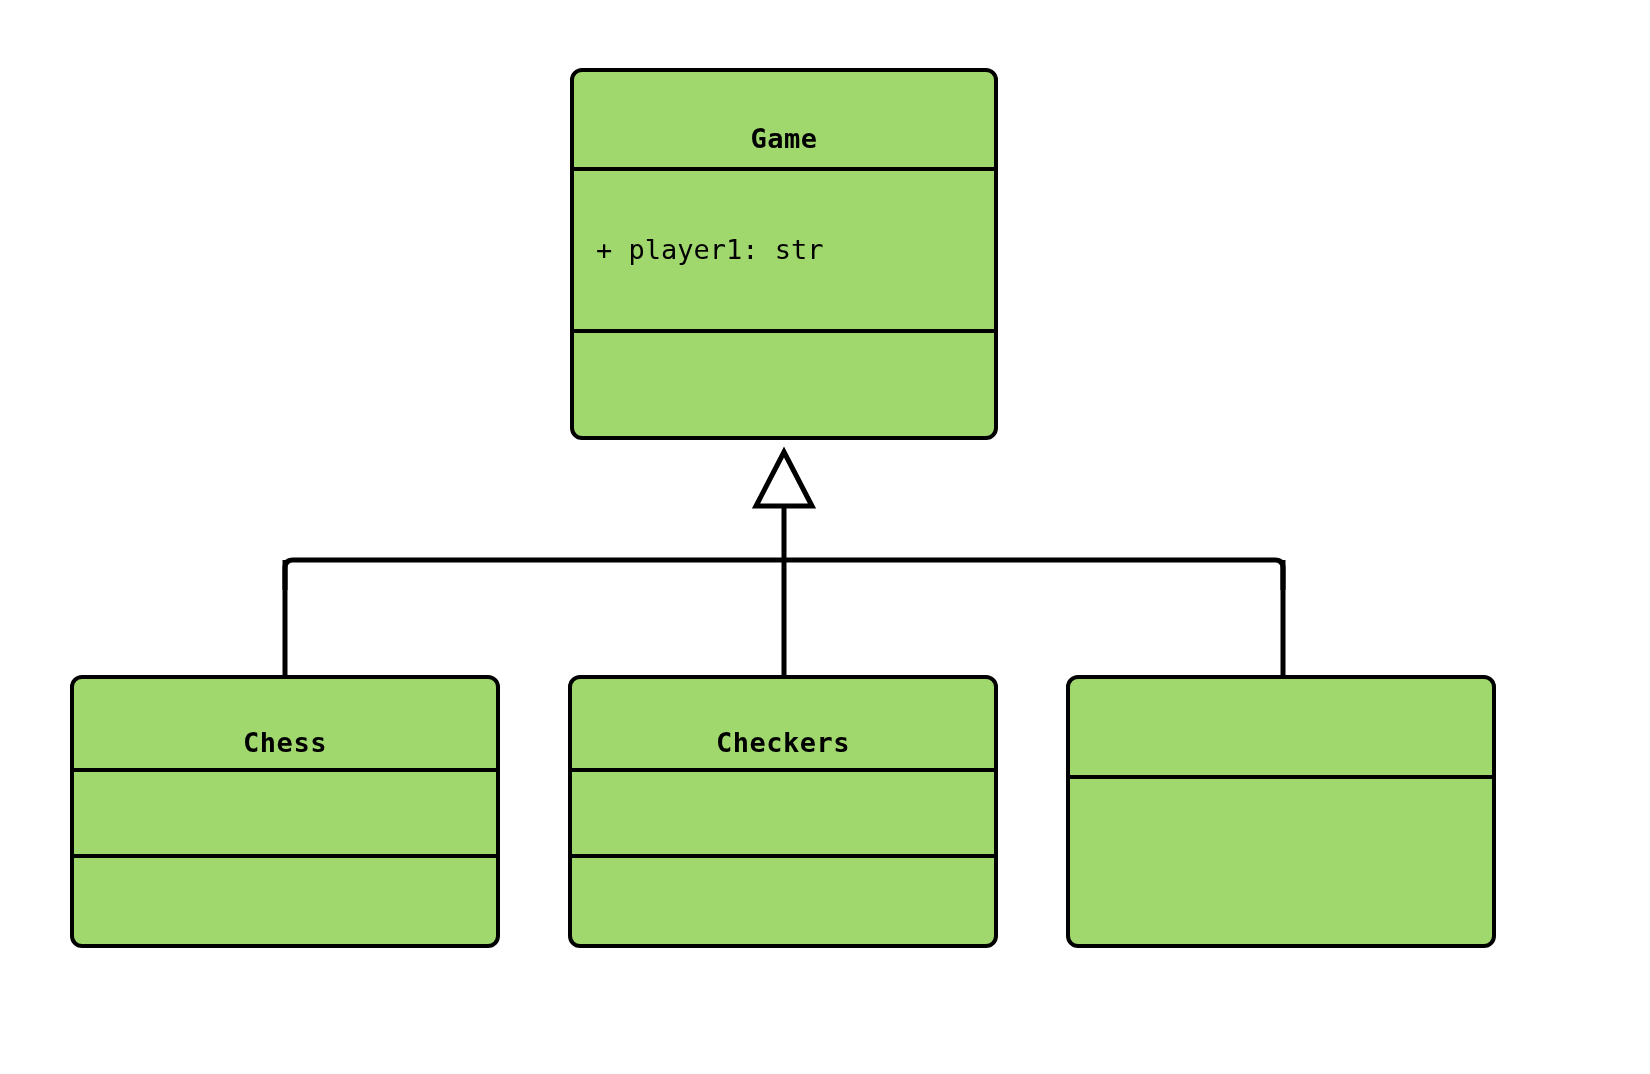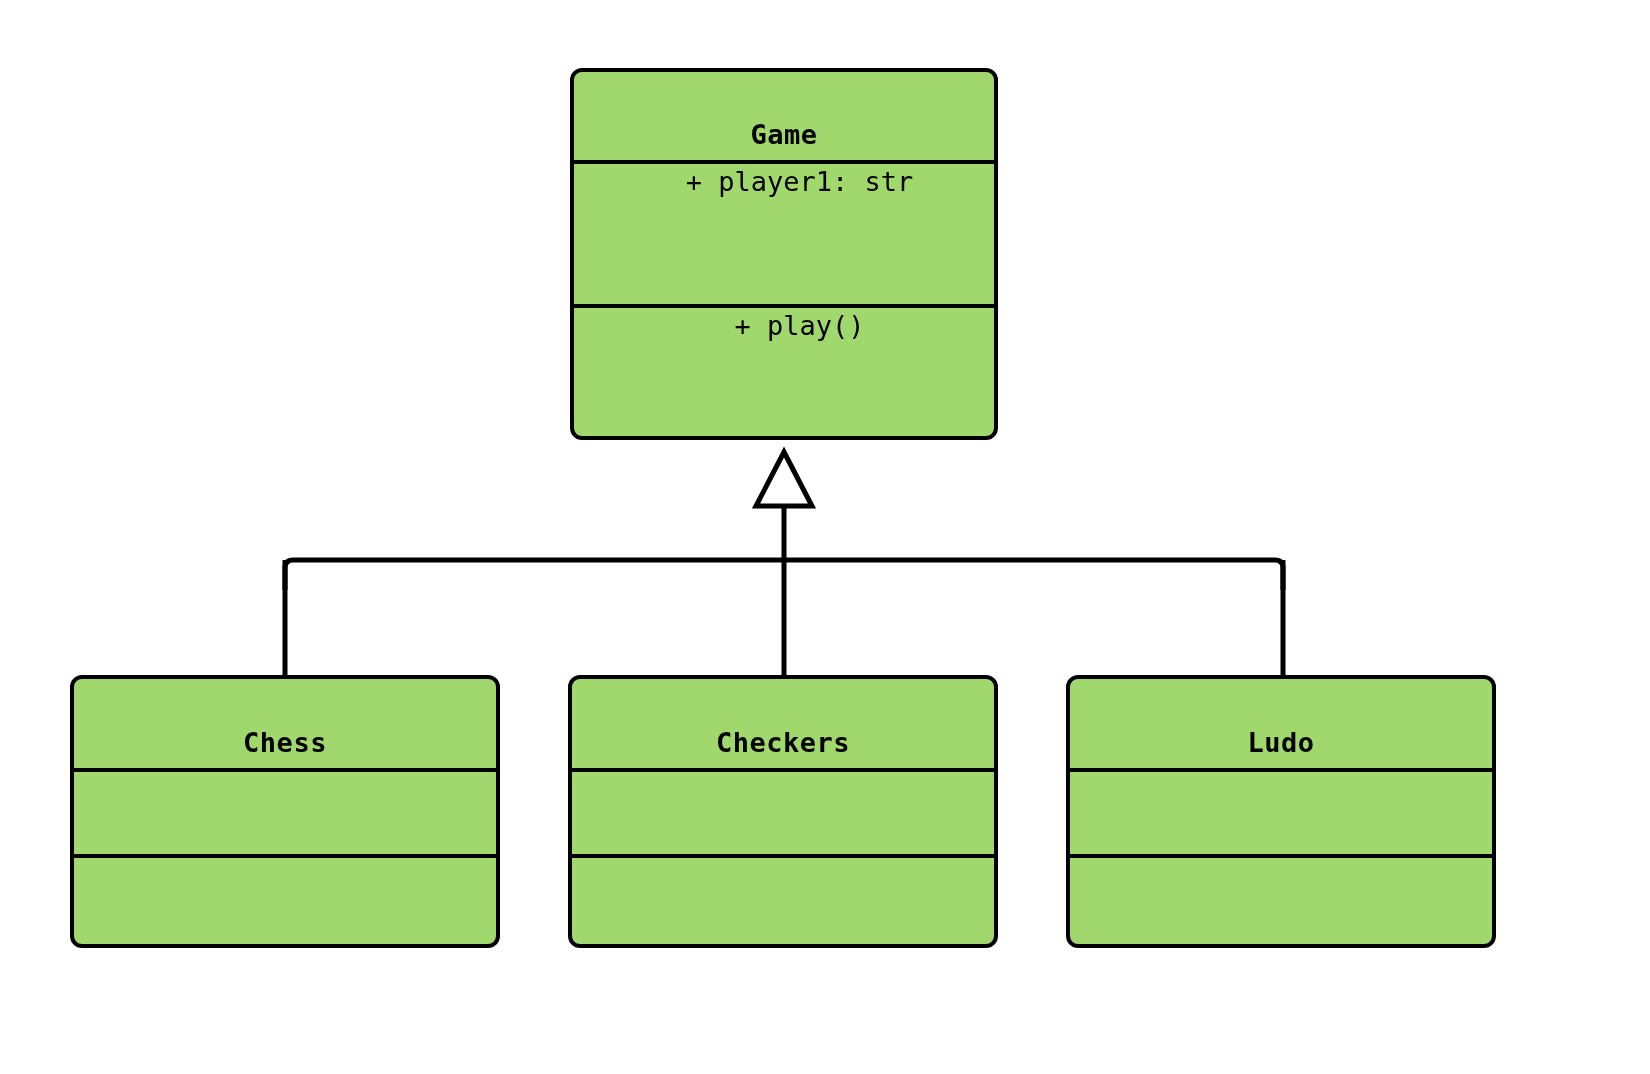--- a/index.html
+++ b/index.html
@@ -34,23 +34,23 @@
     display: flex;
     align-items: center;
     justify-content: center;
     border-bottom: 4px solid #000000;
     margin-top: 37px;
   }
   .uml-section {
     box-sizing: border-box;
     width: 100%;
     color: #000000;
-    padding-left: 31px;
+    padding-left: 22px;
     display: flex;
-    flex-direction: row;
+    flex-direction: column;
     justify-content: center;
   }
   .uml-section.attrs {
     border-bottom: 4px solid #000000;
   }
   .uml-line {
     white-space: pre;
     line-height: 1.32;
   }
 
@@ -125,36 +125,32 @@
     <path d="M784,560 L784,675" fill="none" stroke="#000000" stroke-width="5"></path>
 
     <path d="M1283,560 L1283,675" fill="none" stroke="#000000" stroke-width="5"></path>
   </svg>
 
   <div class="uml-class" id="class-game">
     <div class="uml-title">Game</div>
     <div class="uml-section attrs">
       <div class="uml-line">+ player1: str</div>
     </div>
-    <div class="uml-section methods">
-      <div class="uml-line">+ play()</div>
-    </div>
   </div>
 
   <div class="uml-class child-class" id="class-checkers">
     <div class="uml-title">Checkers</div>
     <div class="uml-section attrs"></div>
     <div class="uml-section methods"></div>
   </div>
 
   <div class="uml-class child-class" id="class-chess">
     <div class="uml-title">Chess</div>
     <div class="uml-section attrs"></div>
     <div class="uml-section methods"></div>
   </div>
 
   <div class="uml-class child-class" id="class-ludo">
-    <div class="uml-title">Ludo</div>
     <div class="uml-section attrs"></div>
     <div class="uml-section methods"></div>
   </div>
 
 </div>
 
 </body></html>

